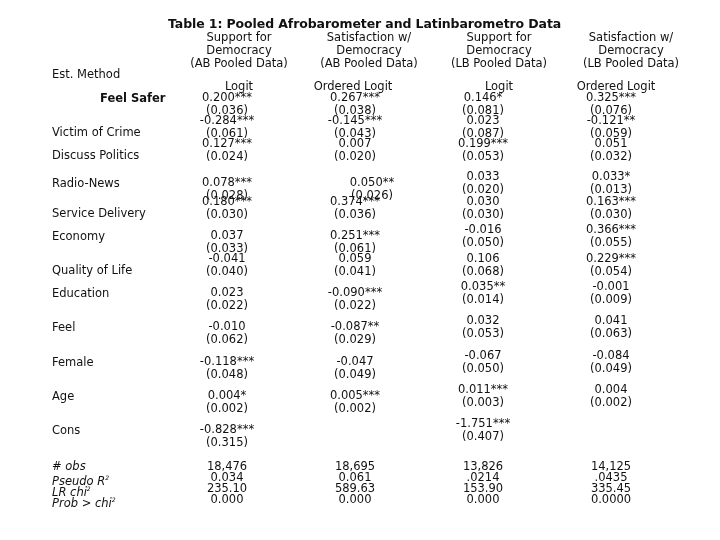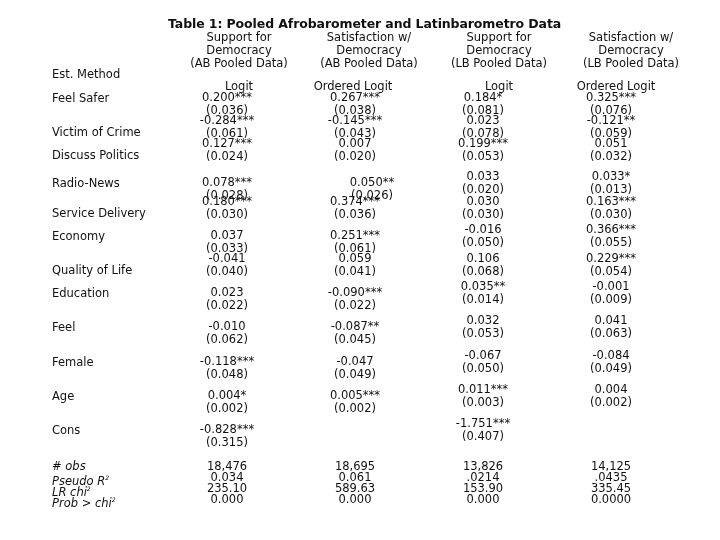--- a/index.html
+++ b/index.html
@@ -3,21 +3,21 @@
 <meta charset="utf-8">
 <style>
   html, body { margin:0; padding:0; background:#ffffff; }
   body { width:720px; height:540px; position:relative; overflow:hidden;
          font-family:"DejaVu Sans", "Liberation Sans", sans-serif; color:#111; }
   .title { position:absolute; left:168px; top:16px; font-weight:bold; font-size:12.5px; white-space:nowrap; letter-spacing:-0.1px; }
   .hdr { position:absolute; top:31px; font-size:11.5px; line-height:13px; text-align:center; width:130px; }
   .method-label { position:absolute; left:52px; top:67px; font-size:11.5px; }
   .method { position:absolute; top:79px; font-size:11.5px; text-align:center; width:130px; }
   .rowlabel { position:absolute; left:52px; font-size:11.5px; white-space:nowrap; }
-  .rowlabel.bold { font-weight:normal; }
+  .rowlabel.bold { font-weight:bold;margin-left:48px; }
   .cell { position:absolute; font-size:11.5px; line-height:13px; text-align:center; width:110px; }
   .stat-label { position:absolute; left:52px; font-size:11.5px; font-style:italic; line-height:11.5px; }
   .stat { position:absolute; font-size:11.5px; text-align:center; width:110px; line-height:11.5px; }
   sup { font-size:6px; }
 </style>
 </head>
 <body>
 
 <div class="title">Table 1: Pooled Afrobarometer and Latinbarometro Data</div>
 
@@ -63,39 +63,39 @@
 
 <div class="cell" style="left:172px;top:91px">
     <div>0.200***</div>
     <div>(0.036)</div>
   </div>
 <div class="cell" style="left:300px;top:91px">
     <div>0.267***</div>
     <div>(0.038)</div>
   </div>
 <div class="cell" style="left:428px;top:91px">
-    <div>0.184*</div>
+    <div>0.146*</div>
     <div>(0.081)</div>
   </div>
 <div class="cell" style="left:556px;top:91px">
     <div>0.325***</div>
     <div>(0.076)</div>
   </div>
 
 <div class="cell" style="left:172px;top:114px">
     <div>-0.284***</div>
     <div>(0.061)</div>
   </div>
 <div class="cell" style="left:300px;top:114px">
     <div>-0.145***</div>
     <div>(0.043)</div>
   </div>
 <div class="cell" style="left:428px;top:114px">
     <div>0.023</div>
-    <div>(0.078)</div>
+    <div>(0.087)</div>
   </div>
 <div class="cell" style="left:556px;top:114px">
     <div>-0.121**</div>
     <div>(0.059)</div>
   </div>
 
 <div class="cell" style="left:172px;top:137px">
     <div>0.127***</div>
     <div>(0.024)</div>
   </div>
@@ -196,21 +196,21 @@
     <div>-0.001</div>
     <div>(0.009)</div>
   </div>
 
 <div class="cell" style="left:172px;top:320px">
     <div>-0.010</div>
     <div>(0.062)</div>
   </div>
 <div class="cell" style="left:300px;top:320px">
     <div>-0.087**</div>
-    <div>(0.045)</div>
+    <div>(0.029)</div>
   </div>
 <div class="cell" style="left:428px;top:314px">
     <div>0.032</div>
     <div>(0.053)</div>
   </div>
 <div class="cell" style="left:556px;top:314px">
     <div>0.041</div>
     <div>(0.063)</div>
   </div>
 

